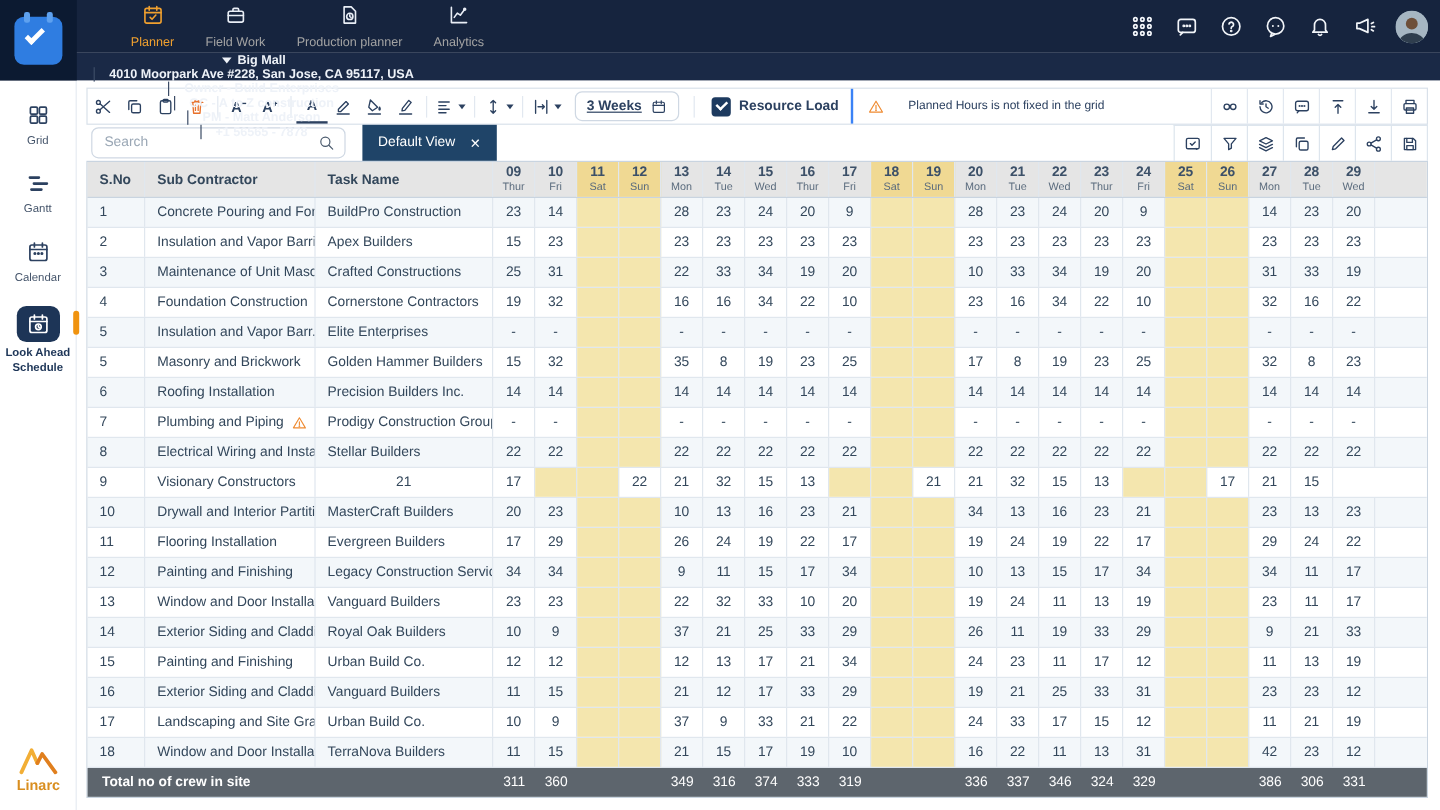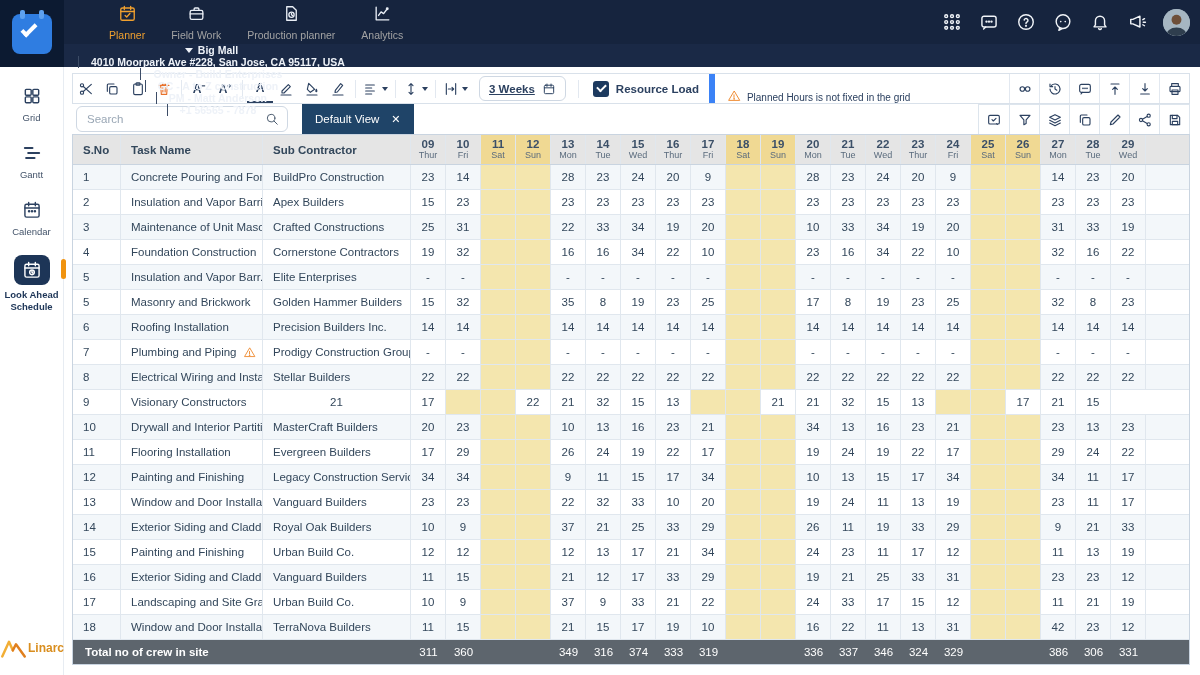--- a/index.html
+++ b/index.html
@@ -31,42 +31,42 @@
   
   .sidebar { position:absolute; top:67px; left:0; width:64px; height:608px; background:#fff; border-right:1px solid #e7ecf2; z-index:4; }
   .side-item { position:relative; margin-top:17px; display:flex; flex-direction:column; align-items:center; gap:4px; cursor:pointer; }
   .side-item .s-icon { width:26px; height:24px; display:flex; align-items:center; justify-content:center; }
   .side-item svg { width:20px; height:20px; stroke:#2c4160; }
   .side-item .s-label { font-size:9.5px; color:#44546a; text-align:center; line-height:1.25; padding:0 2px; }
   .side-item.active .s-icon { width:36px; height:30px; background:#1d3557; border-radius:8px; }
   .side-item.active svg { stroke:#fff; }
   .side-item.active .s-label { color:#1d3557; font-weight:bold; }
   .active-marker { position:absolute; right:-3px; top:4px; width:5px; height:20px; border-radius:4px; background:#f0930f; }
-  .side-logo { position:absolute; bottom:14px; left:0; width:64px; display:flex; flex-direction:row; align-items:center; gap:1px; }
+  .side-logo { position:absolute; bottom:14px; left:0; width:64px; display:flex; flex-direction:column; align-items:center; gap:1px; }
   .side-logo svg { width:34px; height:26px; }
   .side-logo .brand { font-size:12px; font-weight:bold; color:#d98e1f; }
 
   
   .main { position:absolute; top:67px; left:64px; width:1136px; height:608px; background:#fff; padding:6px 0 0 8px; }
 
   .toolbar1 { width:1118px; height:31px; border:1px solid #d9e1ea; display:flex; align-items:center; background:#fff; }
   .tb-btn { min-width:26px; height:29px; display:flex; align-items:center; justify-content:center; cursor:pointer; padding:0 3px; }
   .tb-btn svg { width:16px; height:16px; stroke:#2c4160; }
   .tb-btn.orange svg { stroke:#e8712b; }
   .tb-div { width:1px; height:18px; background:#e2e8f0; margin:0 4px; }
   .tb-caret { width:0; height:0; border-left:3.5px solid transparent; border-right:3.5px solid transparent; border-top:4.5px solid #2c4160; margin-left:3px; }
   .fontbtn { font-size:12px; font-weight:bold; color:#2c4160; }
   .underlined { border-bottom:2.5px solid #2c4160; padding-bottom:0px; line-height:1; }
   .weeks-btn { display:flex; align-items:center; gap:7px; border:1px solid #cfd8e3; border-radius:6px; height:25px; padding:0 9px; margin:0 8px; font-size:11.5px; font-weight:bold; color:#2c4160; cursor:pointer;text-decoration:underline; }
   .weeks-btn svg { width:14px; height:14px; stroke:#2c4160; }
   .chk-wrap { display:flex; align-items:center; gap:7px; padding:0 10px; cursor:pointer; }
   .chk { width:16px; height:16px; background:#1d3a5f; border-radius:3px; position:relative; }
   .chk:after { content:""; position:absolute; left:4px; top:3.5px; width:7px; height:4px; border-left:2px solid #fff; border-bottom:2px solid #fff; transform:rotate(-45deg); }
   .chk-label { font-size:11.5px; font-weight:bold; color:#2c4160; }
-  .warn-wrap { display:flex; align-items:flex-end; gap:6px; padding:0 12px; border-left:6px solid #3b82f6; height:100%; }
+  .warn-wrap { display:flex; align-items:center; gap:20px; padding:0 12px; border-left:2px solid #3b82f6; height:100%; }
   .warn-wrap svg { width:14px; height:14px; stroke:#ef8b32; }
   .warn-text { font-size:10px; color:#2c4160; }
   .tb-right { margin-left:auto; display:flex; height:100%; }
   .tb-right .tb-btn { border-left:1px solid #e2e8f0; width:30px; height:100%; }
 
   .row2 { width:1118px; height:30px; display:flex; align-items:stretch; position:relative; }
   .search-wrap { position:relative; margin:2px 0 0 4px; }
   .search-input { width:212px; height:26px; border:1px solid #cfd8e3; border-radius:6px; padding:0 28px 0 10px; font-size:11.5px; color:#33475b; outline:none; font-family:"Liberation Sans",sans-serif; }
   .search-input::placeholder { color:#9aa7b5; }
   .search-icon { position:absolute; right:9px; top:6px; width:14px; height:14px; }
@@ -475,22 +475,22 @@
             <path d="M8 5v5h7V5"></path>
             <rect x="8" y="14" width="8" height="5"></rect>
           </svg>
         </span>
     </span>
   </div>
 
   <div class="table-wrap">
     <div class="t-row t-head">
         <div class="h-label">S.No</div>
+        <div class="h-label">Sub Contractor</div>
         <div class="h-label">Task Name</div>
-        <div class="h-label">Sub Contractor</div>
         <div class="h-date">
           <span class="num">09</span>
           <span class="wd">Thur</span>
         </div>
         <div class="h-date">
           <span class="num">10</span>
           <span class="wd">Fri</span>
         </div>
         <div class="h-date wkend">
           <span class="num">11</span>

